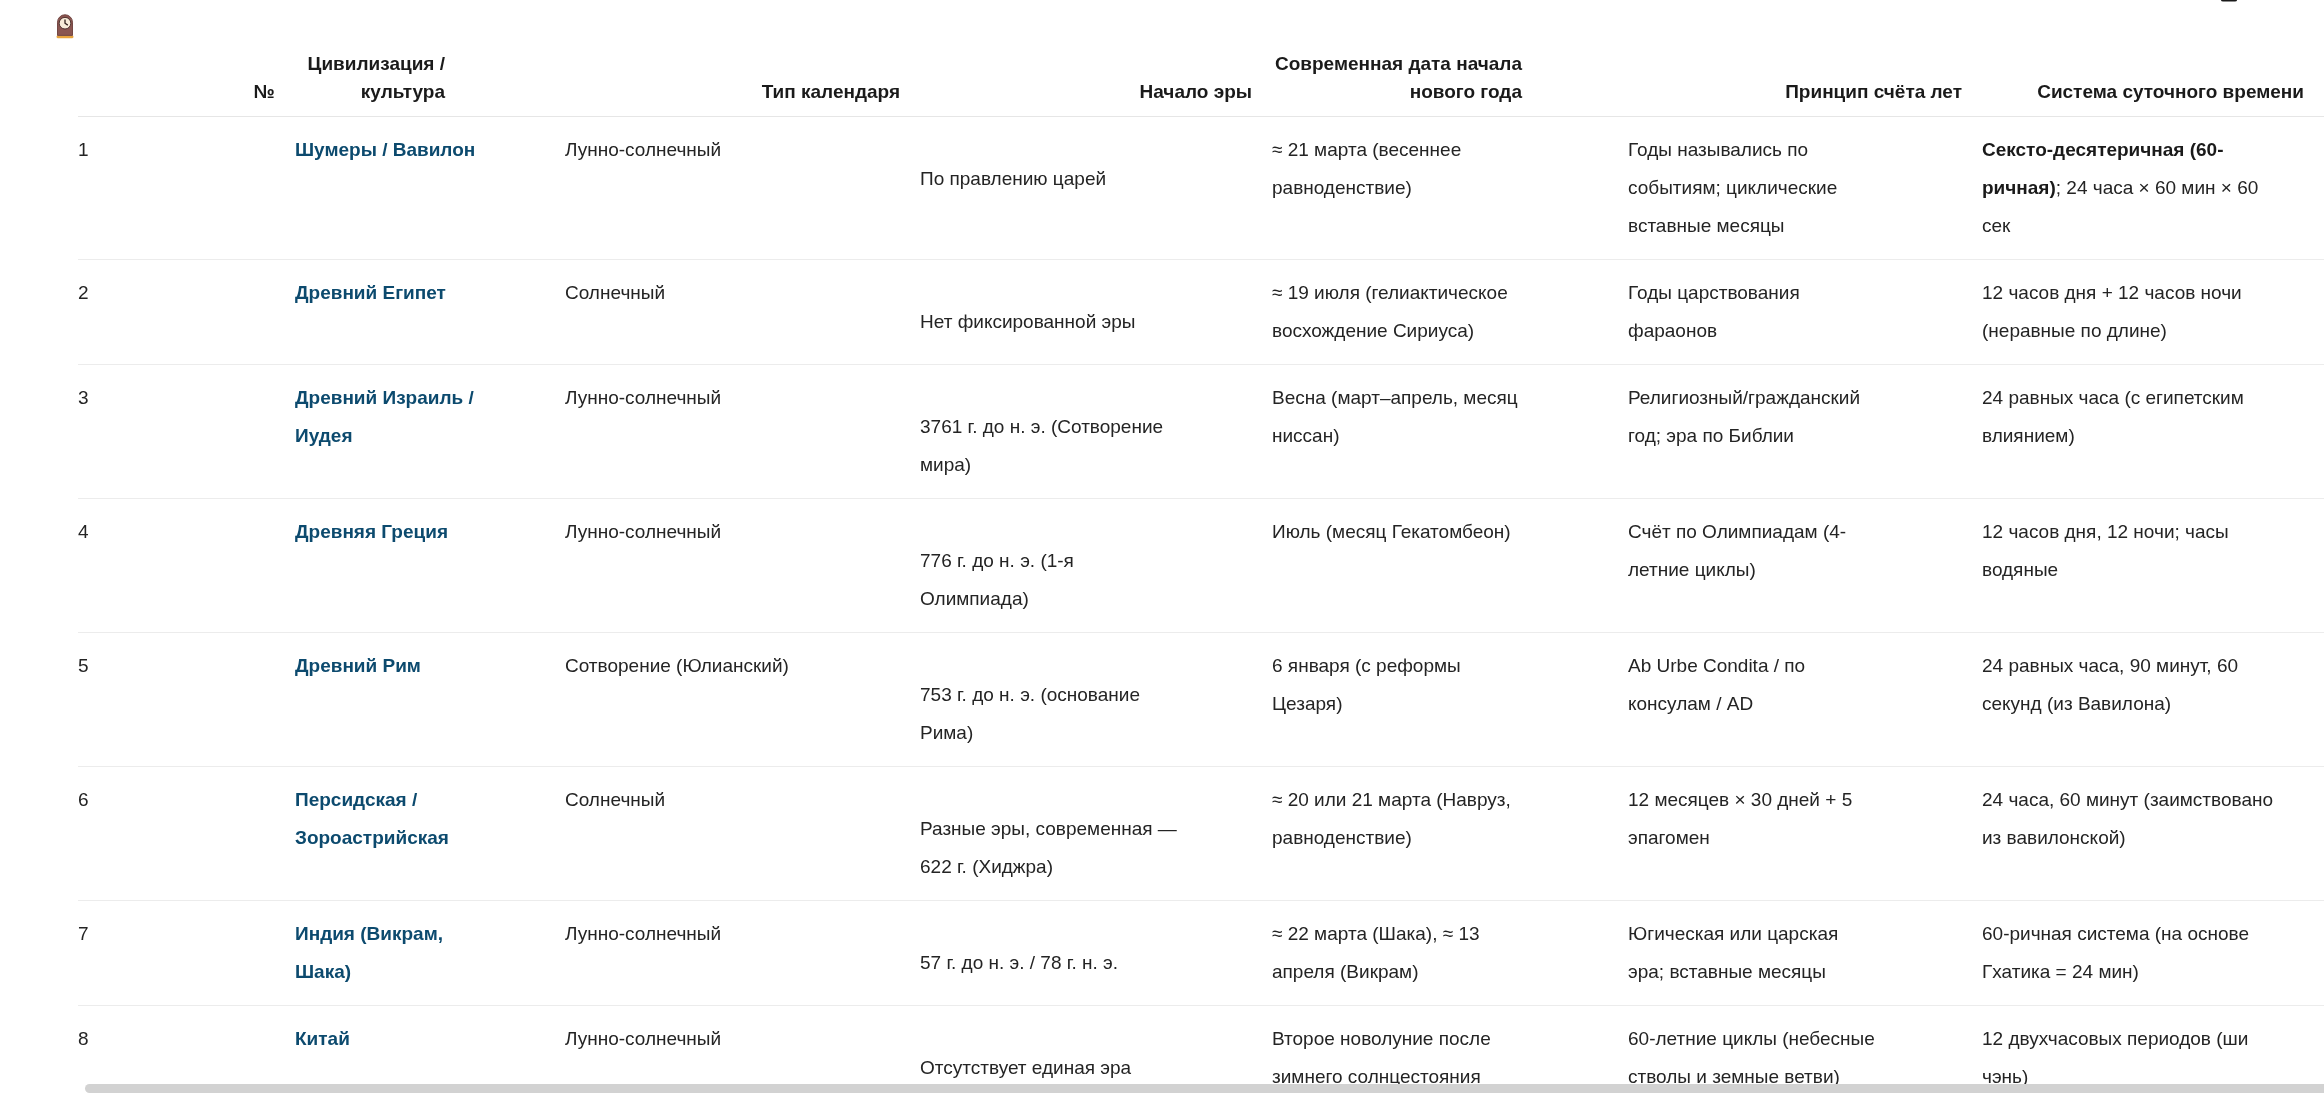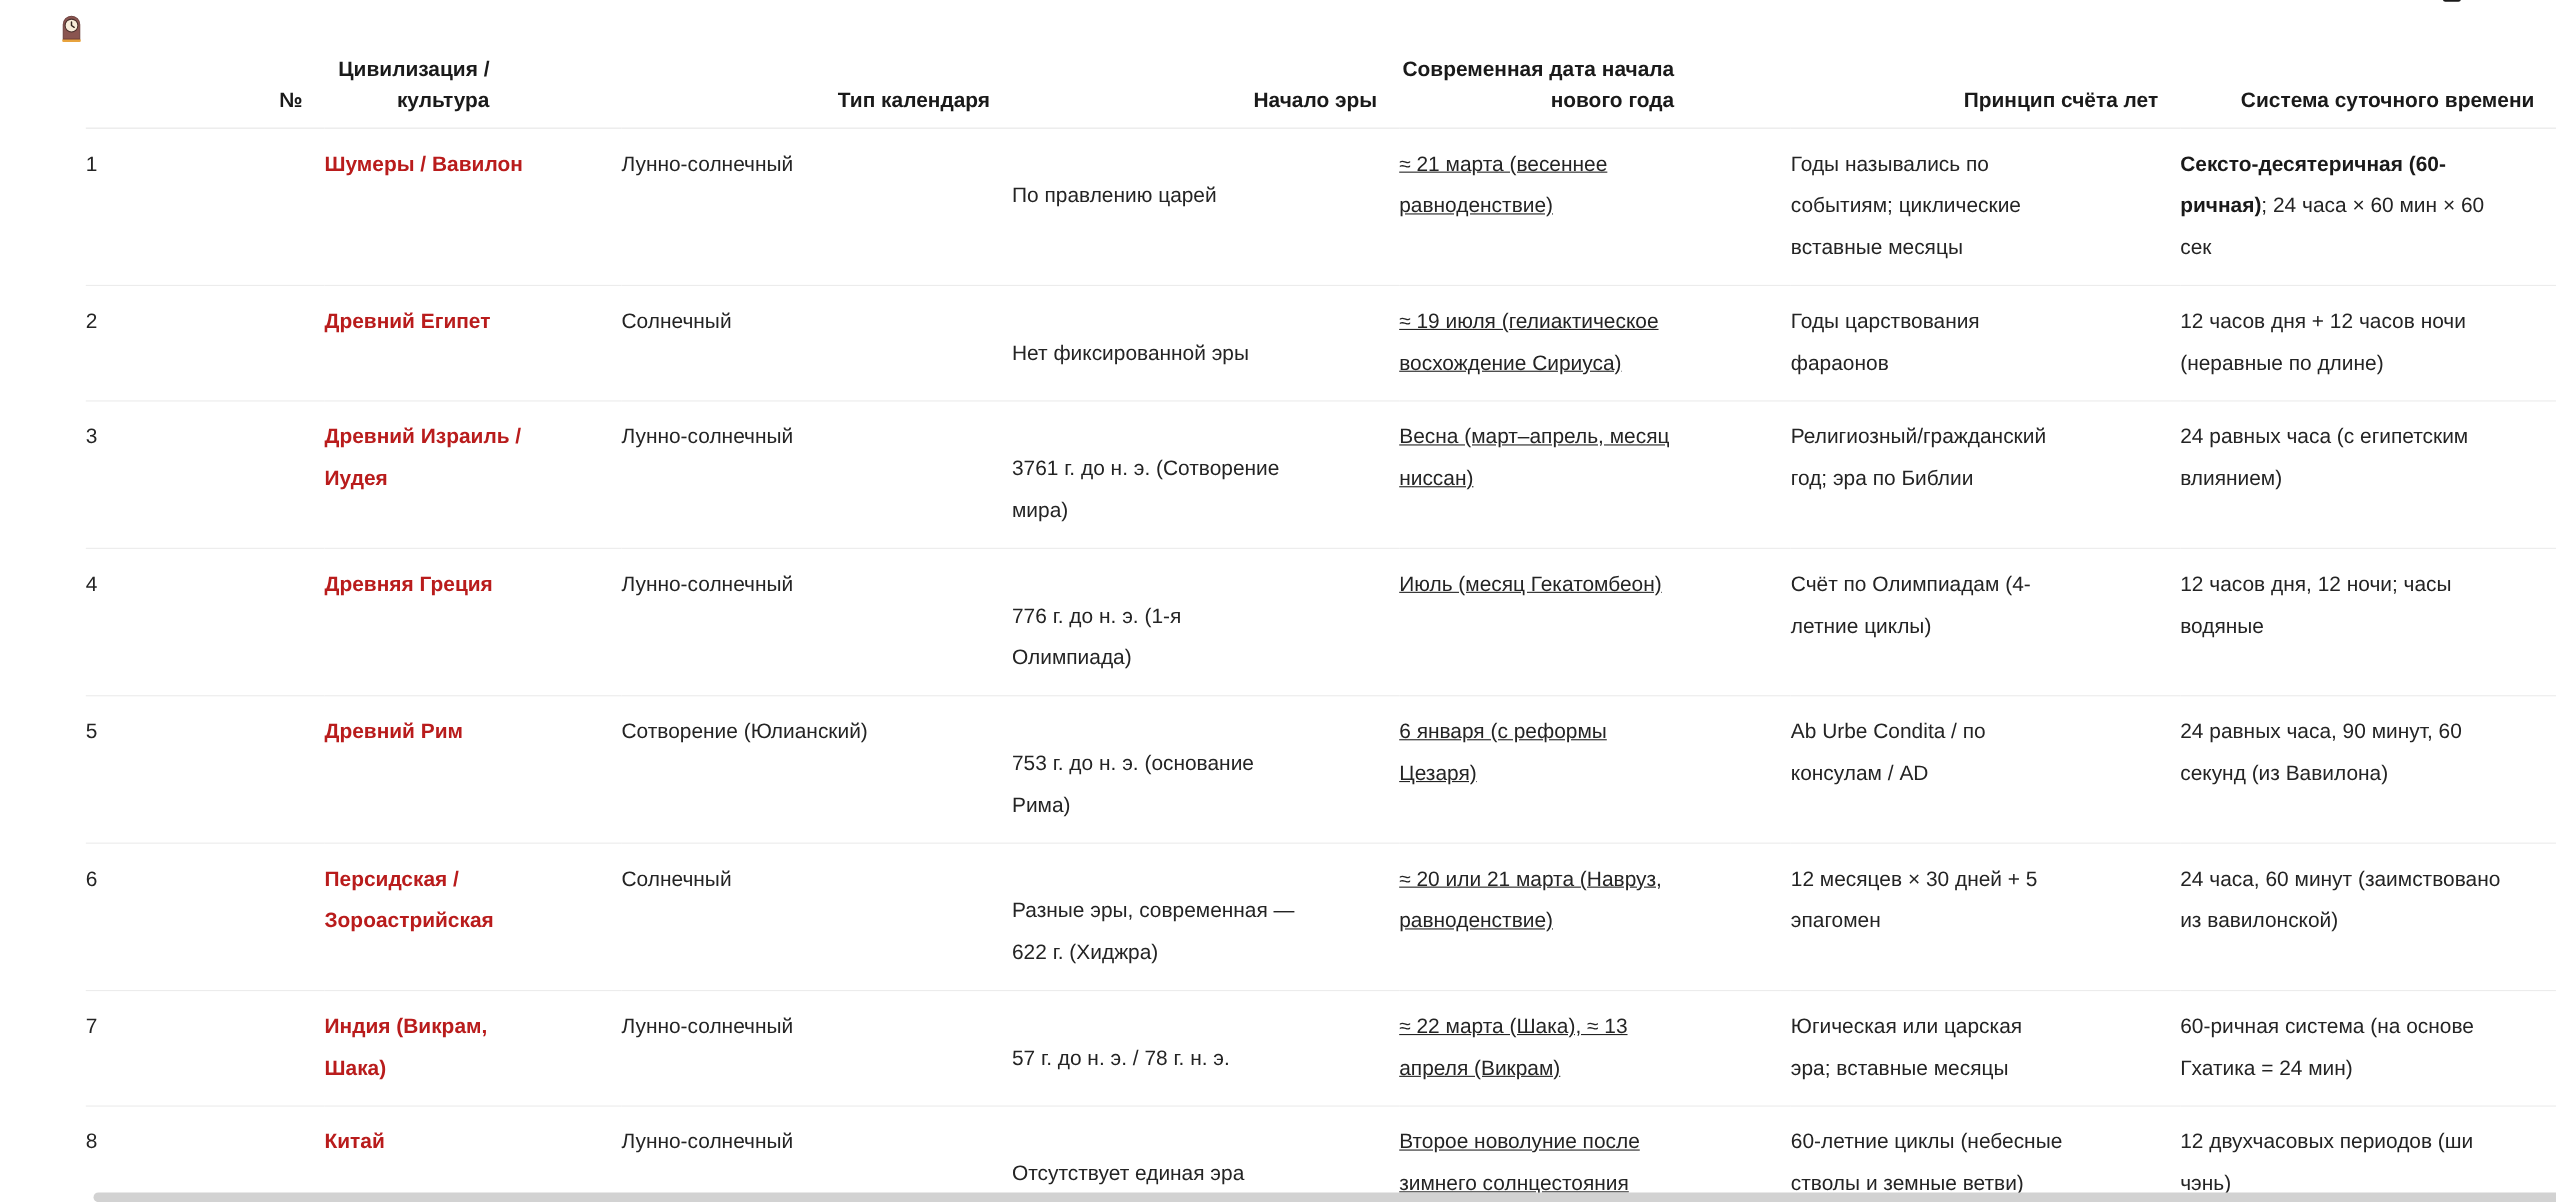--- a/index.html
+++ b/index.html
@@ -51,24 +51,24 @@
   th .hw.w150{max-width:150px;}
   th .hw.w250{max-width:250px;}
   td{
     vertical-align:top;
     padding:14px 20px 14px 0;
     line-height:38px;
     border-bottom:1px solid #ececec;
   }
   tr:last-child td{border-bottom:none;}
   td .cw{display:block;}
-  .civ-cell{font-weight:700;color:#b91c1c;max-width:190px;}
+  .civ-cell{font-weight:700;color:#0c4a6e;max-width:190px;}
   .cal-cell{max-width:300px;}
   .era-cell{max-width:265px;margin-top:29px;}
-  .ny-cell {max-width:255px;text-decoration:underline;}
+  .ny-cell {max-width:255px;}
   .cnt-cell{max-width:250px;}
   .tim-cell{max-width:295px;}
   .b{font-weight:700;color:#1a1a1a;margin-top:24px;}
   
   .hscrollbar{
     position:absolute;left:85px;right:0;bottom:0;height:9px;
     background:#d2d2d2;border-radius:5px 0 0 5px;
   }
 </style>
 </head>

